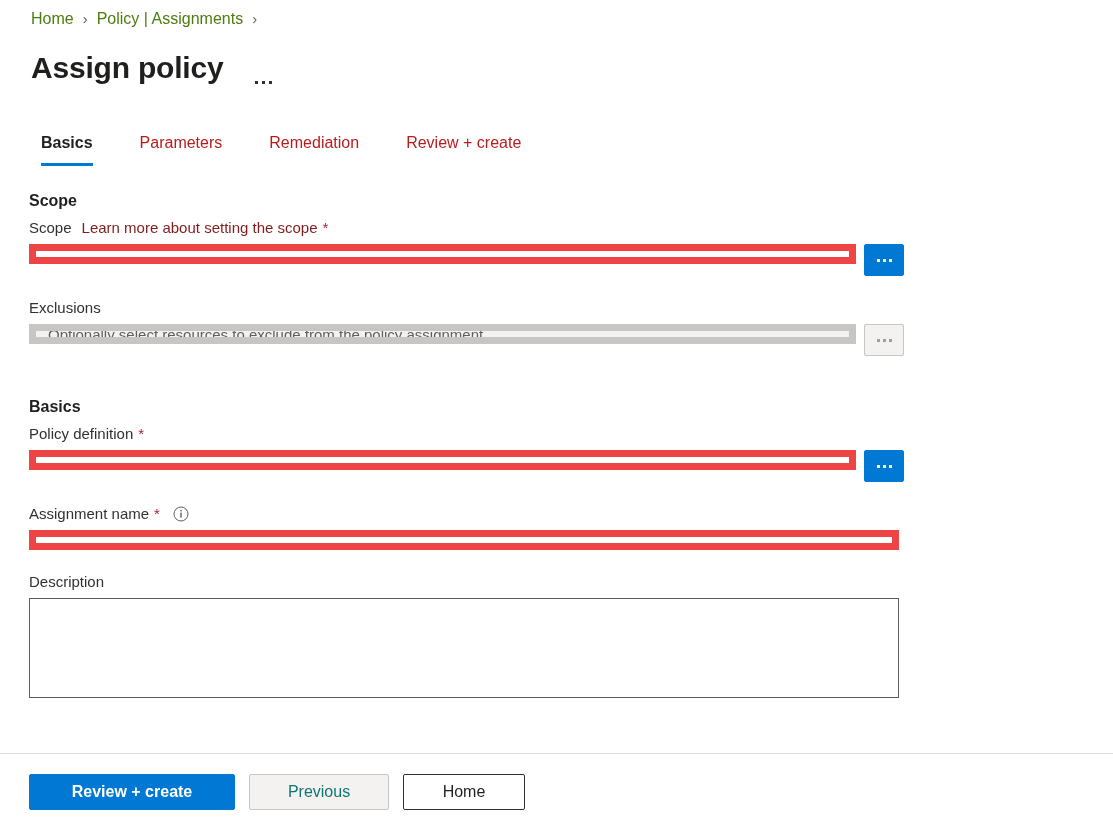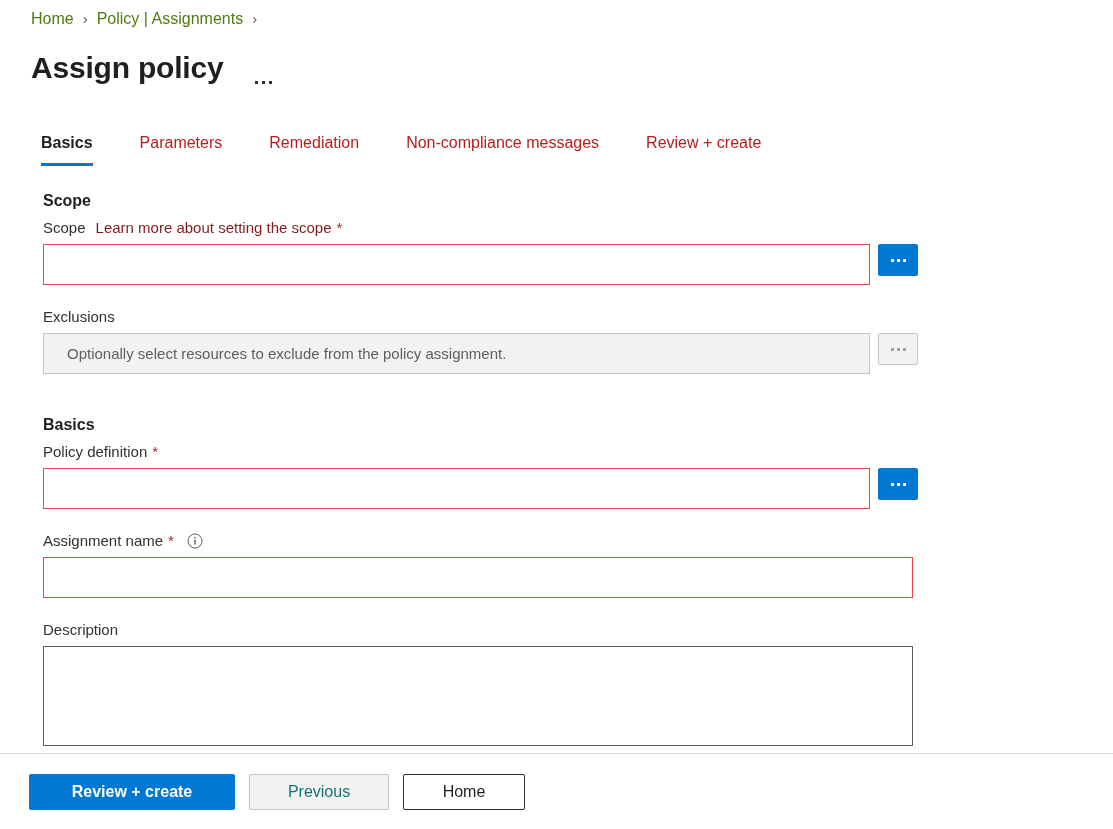--- a/index.html
+++ b/index.html
@@ -102,21 +102,21 @@
     left: 0;
     right: 0;
     bottom: 0;
     height: 3px;
     background: #0078d4;
   }
 
   
   .form {
     position: absolute;
-    left: 43px;
+    left: 29px;
     top: 190px;
     width: 1040px;
   }
   .section-head {
     font-size: 16px;
     font-weight: 700;
     color: #201f1e;
     line-height: 22px;
     margin: 0 0 6px 0;
   }
@@ -151,27 +151,27 @@
     margin-left: 13px;
     cursor: pointer;
   }
 
   .input-row {
     display: flex;
     align-items: stretch;
     gap: 8px;
   }
   .text-input {
-    height: 41px;
-    border: 1px solid #ef4444;
+    height: 20px;
+    border: 7px solid #ef4444;
     background: #ffffff;
     font-size: 15px;
     font-family: "Liberation Sans", sans-serif;
     color: #323130;
-    padding: 0 23px;
+    padding: 0 12px;
     outline: none;
   }
   .text-input::placeholder { color: #605e5c; }
   .text-input.wide-827 { width: 827px; }
   .text-input.wide-870 { width: 870px; }
   .text-input.disabled {
     background: #f3f2f1;
     border-color: #c8c6c4;
     color: #605e5c;
   }
@@ -291,21 +291,20 @@
       <i></i>
       <i></i>
       <i></i>
     </span>
   </div>
 
   <div class="tabs">
     <div class="tab active">Basics</div>
     <div class="tab">Parameters</div>
     <div class="tab">Remediation</div>
-    <div class="tab">Non-compliance messages</div>
     <div class="tab">Review + create</div>
   </div>
 
   <div class="form">
 
     
     <div class="section-head">Scope</div>
 
     <div class="field-label">
       <span>Scope</span>

